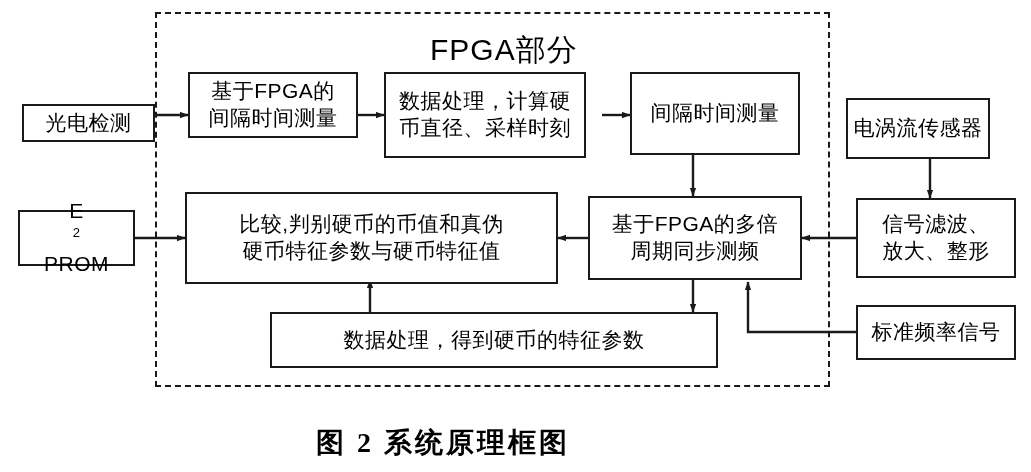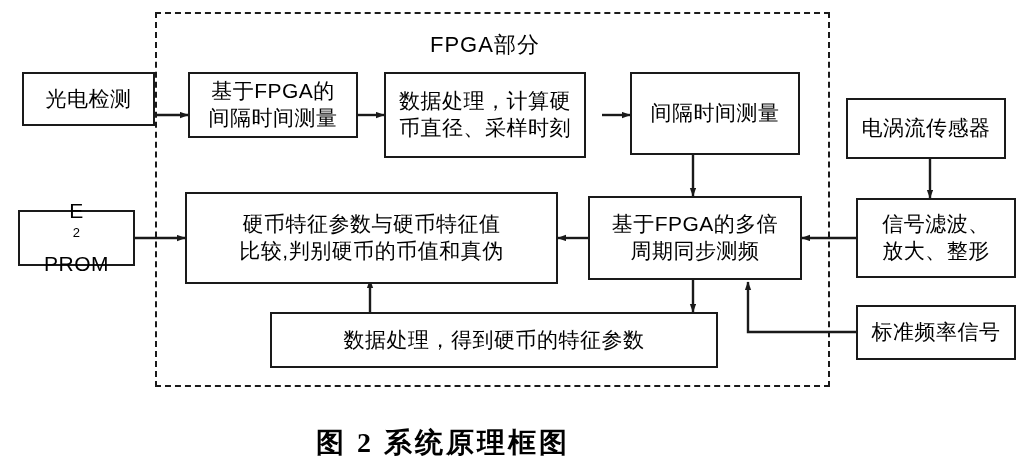--- a/index.html
+++ b/index.html
@@ -34,21 +34,21 @@
   }
   .box span { display: block; }
   .fpga-region {
     position: absolute;
     border: 2px dashed #1a1a1a;
     box-sizing: border-box;
     background: transparent;
   }
   .region-label {
     position: absolute;
-    font-size: 22px;
+    font-size: 30px;
     letter-spacing: 1px;
     white-space: nowrap;
   }
   .caption {
     position: absolute;
     font-size: 28px;
     font-weight: bold;
     letter-spacing: 3px;
     white-space: nowrap;
     font-family: "Liberation Serif", serif;
@@ -99,21 +99,21 @@
       <line x1="856" y1="238" x2="802" y2="238" marker-end="url(#ah)"></line>
 
       <line x1="693" y1="280" x2="693" y2="312" marker-end="url(#ah)"></line>
 
       <line x1="370" y1="312" x2="370" y2="280" marker-end="url(#ah)"></line>
 
       <path d="M856,332 L748,332 L748,282" marker-end="url(#ah)"></path>
     </g>
   </svg>
 
-  <div class="box" style="left:22px; top:72px; width:133px; height:54px;text-align:center;">
+  <div class="box" style="left:22px; top:104px; width:133px; height:38px;text-align:center;">
     <span>光电检测</span>
   </div>
 
   <div class="box" style="left:188px; top:72px; width:170px; height:66px;">
     <div>
       <span>基于FPGA的</span>
       <span>间隔时间测量</span>
     </div>
   </div>
 
@@ -121,32 +121,32 @@
     <div>
       <span>数据处理，计算硬</span>
       <span>币直径、采样时刻</span>
     </div>
   </div>
 
   <div class="box" style="left:630px; top:72px; width:170px; height:83px;">
     <span>间隔时间测量</span>
   </div>
 
-  <div class="box" style="left:846px; top:98px; width:160px; height:61px;">
+  <div class="box" style="left:846px; top:98px; width:144px; height:61px;">
     <span>电涡流传感器</span>
   </div>
 
   <div class="box" style="left:18px; top:210px; width:117px; height:56px;">
     <span><span>E</span><sup>2</sup><span>PROM</span></span>
   </div>
 
   <div class="box" style="left:185px; top:192px; width:373px; height:92px;">
     <div>
+      <span>比较,判别硬币的币值和真伪</span>
       <span>硬币特征参数与硬币特征值</span>
-      <span>比较,判别硬币的币值和真伪</span>
     </div>
   </div>
 
   <div class="box" style="left:588px; top:196px; width:214px; height:84px;">
     <div>
       <span>基于FPGA的多倍</span>
       <span>周期同步测频</span>
     </div>
   </div>
 

